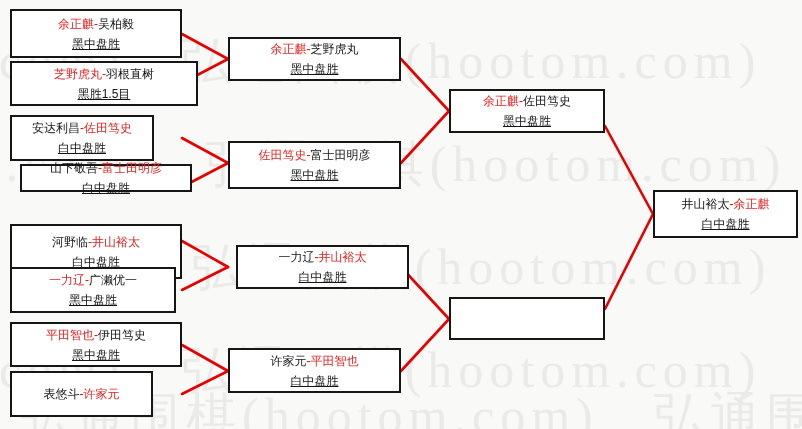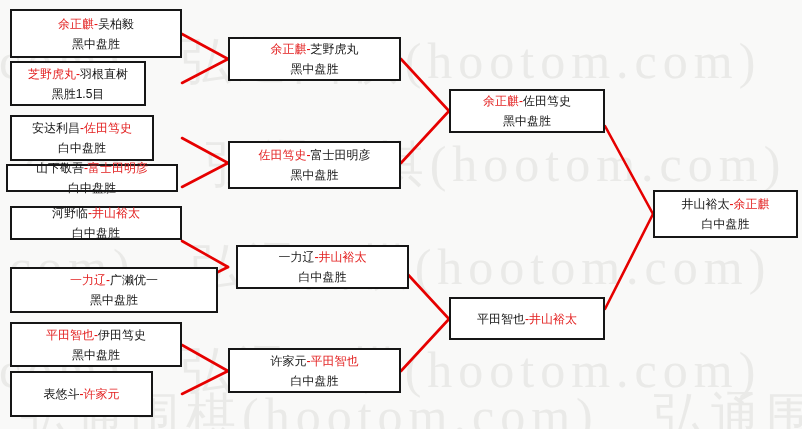--- a/index.html
+++ b/index.html
@@ -31,21 +31,21 @@
   .match{
     position:absolute;z-index:2;box-sizing:border-box;
     background:#ffffff;border:2px solid var(--border);
     display:flex;flex-direction:column;justify-content:center;align-items:center;
     font-size:12px;line-height:20px;color:var(--ink);
     text-align:center;
   }
   .names{white-space:nowrap;}
   .names .win{color:var(--win);}
   .dash{color:var(--line);}
-  .result{white-space:nowrap;}
+  .result{white-space:nowrap;text-decoration:underline;}
 </style>
 </head>
 <body>
 
 <div class="stage">
 
   <div class="wm-layer">
     <div class="wm-row" style="top:28px;left:-455px;"><span>弘通围棋(hootom.com)</span><span>弘通围棋(hootom.com)</span></div>
     <div class="wm-row" style="top:131px;left:-430px;"><span>弘通围棋(hootom.com)</span><span>弘通围棋(hootom.com)</span></div>
     <div class="wm-row" style="top:234px;left:-445px;"><span>弘通围棋(hootom.com)</span><span>弘通围棋(hootom.com)</span></div>
@@ -69,37 +69,37 @@
     <line x1="401" y1="371" x2="449" y2="319" stroke="#e60000" stroke-width="2.6" stroke-linecap="round"></line>
 
     <line x1="605" y1="126" x2="653" y2="214" stroke="#e60000" stroke-width="2.6" stroke-linecap="round"></line>
     <line x1="605" y1="309" x2="653" y2="214" stroke="#e60000" stroke-width="2.6" stroke-linecap="round"></line>
   </svg>
 
   <div class="match" style="left:10px;top:9px;width:172px;height:49px">
     <div class="names"><span class="win">余正麒</span><span class="dash">-</span><span class="">吴柏毅</span></div>
     <div class="result">黑中盘胜</div>
   </div>
-  <div class="match" style="left:10px;top:61px;width:136px;height:45px">
+  <div class="match" style="left:10px;top:61px;width:188px;height:45px">
     <div class="names"><span class="win">芝野虎丸</span><span class="dash">-</span><span class="">羽根直树</span></div>
     <div class="result">黑胜1.5目</div>
   </div>
   <div class="match" style="left:10px;top:115px;width:144px;height:46px">
     <div class="names"><span class="">安达利昌</span><span class="dash">-</span><span class="win">佐田笃史</span></div>
     <div class="result">白中盘胜</div>
   </div>
-  <div class="match" style="left:6px;top:164px;width:172px;height:28px">
+  <div class="match" style="left:20px;top:164px;width:172px;height:28px">
     <div class="names"><span class="">山下敬吾</span><span class="dash">-</span><span class="win">富士田明彦</span></div>
     <div class="result">白中盘胜</div>
   </div>
-  <div class="match" style="left:10px;top:206px;width:172px;height:34px">
+  <div class="match" style="left:10px;top:224px;width:172px;height:55px">
     <div class="names"><span class="">河野临</span><span class="dash">-</span><span class="win">井山裕太</span></div>
     <div class="result">白中盘胜</div>
   </div>
-  <div class="match" style="left:10px;top:267px;width:208px;height:46px">
+  <div class="match" style="left:10px;top:267px;width:166px;height:46px">
     <div class="names"><span class="win">一力辽</span><span class="dash">-</span><span class="">广濑优一</span></div>
     <div class="result">黑中盘胜</div>
   </div>
   <div class="match" style="left:10px;top:322px;width:172px;height:45px">
     <div class="names"><span class="win">平田智也</span><span class="dash">-</span><span class="">伊田笃史</span></div>
     <div class="result">黑中盘胜</div>
   </div>
   <div class="match" style="left:10px;top:371px;width:143px;height:46px">
     <div class="names"><span class="">表悠斗</span><span class="dash">-</span><span class="win">许家元</span></div>
   </div>
@@ -119,21 +119,20 @@
   <div class="match" style="left:228px;top:348px;width:173px;height:45px">
     <div class="names"><span class="">许家元</span><span class="dash">-</span><span class="win">平田智也</span></div>
     <div class="result">白中盘胜</div>
   </div>
 
   <div class="match" style="left:449px;top:89px;width:156px;height:44px">
     <div class="names"><span class="win">余正麒</span><span class="dash">-</span><span class="">佐田笃史</span></div>
     <div class="result">黑中盘胜</div>
   </div>
   <div class="match" style="left:449px;top:297px;width:156px;height:43px">
-    <div class="names"><span class="">平田智也</span><span class="dash">-</span><span class="win">井山裕太</span></div>
   </div>
 
   <div class="match" style="left:653px;top:190px;width:145px;height:48px">
     <div class="names"><span class="">井山裕太</span><span class="dash">-</span><span class="win">余正麒</span></div>
     <div class="result">白中盘胜</div>
   </div>
 
 </div>
 
 </body></html>

